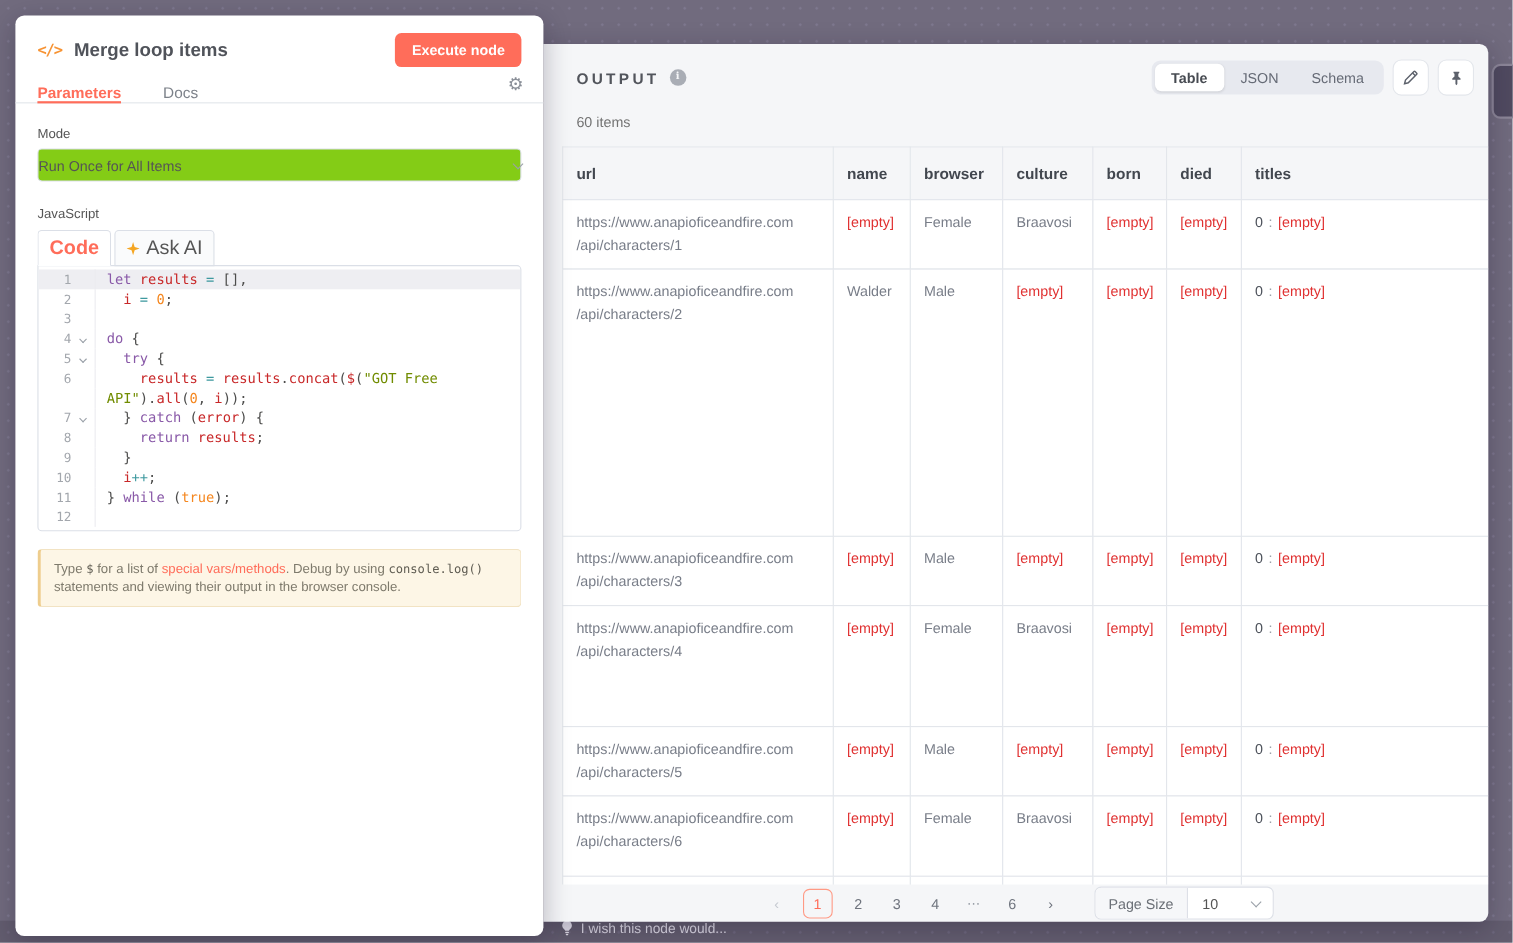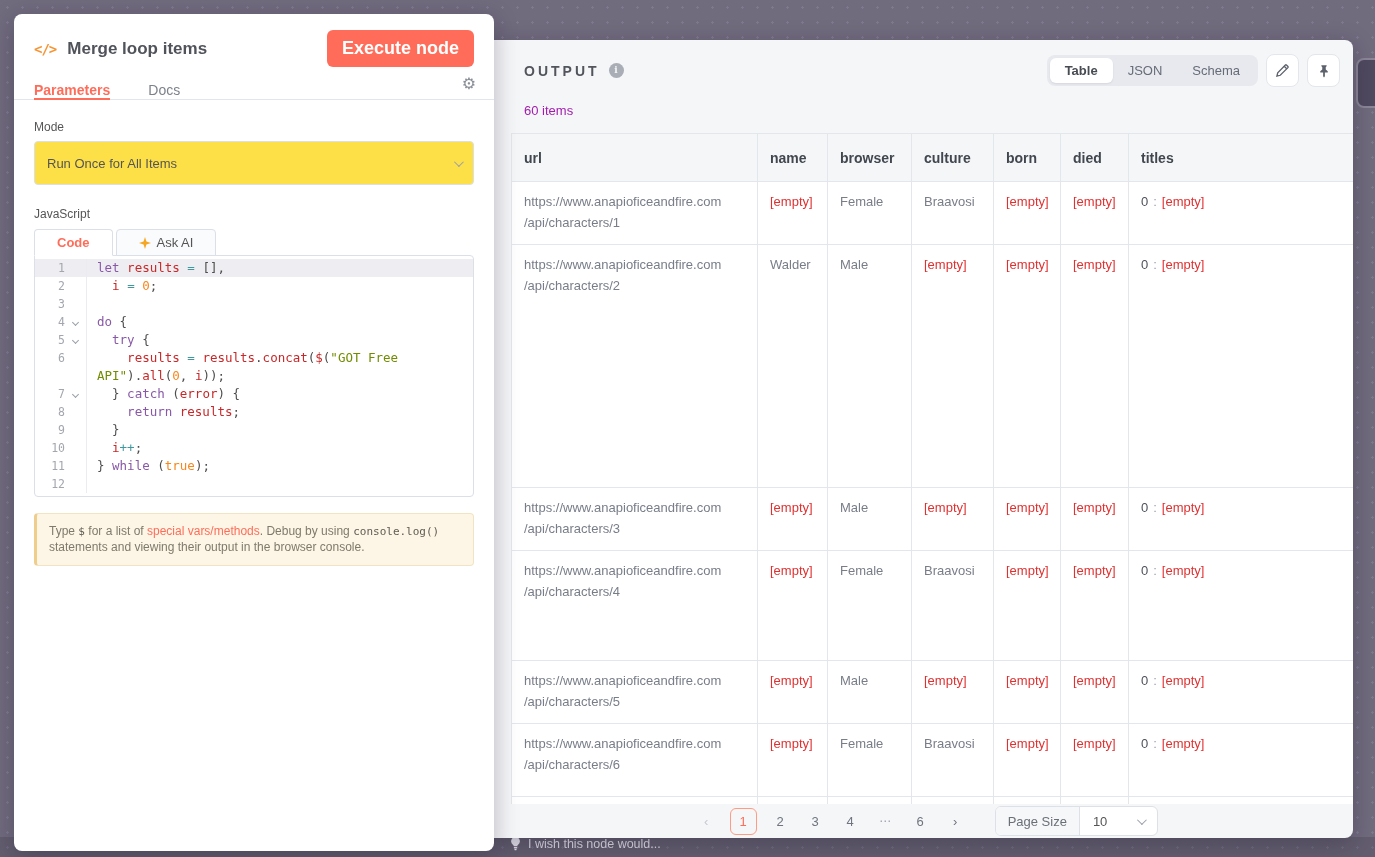--- a/index.html
+++ b/index.html
@@ -16,32 +16,32 @@
   
   .footer-bar{position:absolute;left:0;right:0;bottom:0;height:20px;background:rgba(28,23,40,.16);display:flex;align-items:flex-start;gap:7px;padding-left:510px;z-index:1}
   .footer-bar span{font-size:12.5px;color:#dcd9e4}
   
   .canvas-node{position:absolute;left:1356px;top:58px;width:36px;height:50px;border:2px solid #8c8698;border-radius:8px;background:#504a60;z-index:0}
   
   .node-panel{position:absolute;left:14px;top:14px;width:480px;height:837px;background:#fff;border-radius:8px;box-shadow:0 6px 24px rgba(20,15,40,.28);z-index:3}
   .np-header{display:flex;align-items:center;padding:16px 20px 0 20px}
   .np-icon{font-family:"DejaVu Sans Mono",monospace;font-weight:bold;font-size:14px;color:#f79333;letter-spacing:-1px}
   .np-title{flex:1;margin-left:11px;font-size:17px;font-weight:600;color:#50535a}
-  .btn-exec{background:var(--primary);color:#fff;border:none;border-radius:6px;padding:8px 15px;font-size:18px;font-weight:600;font-family:inherit;cursor:pointer}
+  .btn-exec{background:var(--primary);color:#fff;border:none;border-radius:6px;padding:8px 15px;font-size:13px;font-weight:600;font-family:inherit;cursor:pointer}
   .np-tabs{display:flex;gap:38px;padding:0 20px;margin-top:15px;border-bottom:1px solid #e2e5ea;position:relative}
   .np-tab{font-size:14px;color:#7d828a;cursor:pointer}
   .np-tab.active{color:var(--primary);font-weight:600;border-bottom:2px solid var(--primary);margin-bottom:-1px}
   .np-gear{position:absolute;right:18px;bottom:7px;font-size:16px;color:#8a8f98;cursor:pointer;line-height:1}
   .np-body{padding:20px}
   .field-label{font-size:12px;color:#555;margin-bottom:7px}
-  .select-box{height:44px;border:1px solid #dbdfe7;border-radius:4px;background:#fde047;display:flex;align-items:center;justify-content:space-between;padding:0 12px;font-size:13px;color:#555;cursor:pointer}
+  .select-box{height:30px;border:1px solid #dbdfe7;border-radius:4px;background:#84cc16;display:flex;align-items:center;justify-content:space-between;padding:0 0;font-size:13px;color:#555;cursor:pointer}
   .chev{width:7px;height:7px;border-right:1.6px solid #9aa0a8;border-bottom:1.6px solid #9aa0a8;transform:rotate(45deg) translateY(-2px)}
   .js-label{margin-top:22px}
   .code-tabs{display:flex;position:relative;top:1px}
-  .ctab{border:1px solid #dbdfe7;border-radius:4px 4px 0 0;padding:5px 22px;font-size:13px;background:#fafbfc;color:#555;display:flex;align-items:center;gap:6px;margin-right:3px;cursor:pointer}
+  .ctab{border:1px solid #dbdfe7;border-radius:4px 4px 0 0;padding:5px 10px;font-size:18px;background:#fafbfc;color:#555;display:flex;align-items:center;gap:6px;margin-right:3px;cursor:pointer}
   .ctab.active{background:#fff;color:var(--primary);font-weight:600;border-bottom-color:#fff;z-index:2}
   .editor{border:1px solid #dbdfe7;border-radius:0 4px 4px 4px;background:#fff;padding:3px 0;overflow:hidden}
   .crow{display:flex;line-height:18px;font-family:"DejaVu Sans Mono",monospace;font-size:12.5px}
   .crow.active{background:#eeeef2}
   .gut{flex:0 0 52px;display:flex;align-items:center;border-right:1px solid #ececf0}
   .gut-num{width:30px;text-align:right;color:#a3a7ad;font-size:11.5px}
   .gut-fold{width:20px;display:flex;justify-content:center;align-items:center}
   .fold-chev{width:5px;height:5px;border-right:1.3px solid #9aa0a8;border-bottom:1.3px solid #9aa0a8;transform:rotate(45deg)}
   .ccode{padding-left:10px;white-space:pre}
   .tk-k{color:#8959a8}.tk-v{color:#c82829}.tk-o{color:#3e999f}.tk-n{color:#f5871f}.tk-s{color:#718c00}.tk-p{color:#4d4d4c}
@@ -52,21 +52,21 @@
   .output-panel{position:absolute;left:494px;top:40px;width:859px;height:798px;background:#f5f6f8;border-radius:0 8px 8px 0;box-shadow:0 6px 24px rgba(20,15,40,.28);z-index:2;overflow:hidden}
   .op-header{display:flex;align-items:center;justify-content:space-between;padding:14px 13px 0 30px}
   .op-title-wrap{display:flex;gap:9px}
   .op-title{font-size:14px;font-weight:600;letter-spacing:3px;color:#52555c}
   .info-dot{width:15px;height:15px;border-radius:50%;background:#a9adb5;color:#f5f6f8;font-size:9px;font-weight:bold;display:flex;align-items:center;justify-content:center;font-family:"DejaVu Serif",serif}
   .op-controls{display:flex;align-items:center;gap:8px}
   .seg{display:flex;background:#e7e9ef;border-radius:8px;padding:3px;font-size:13px;color:#666b76}
   .seg-item{padding:5px 15px;border-radius:6px;cursor:pointer}
   .seg-item.active{background:#fff;color:#474b52;font-weight:600;box-shadow:0 1px 2px rgba(0,0,0,.08)}
   .icon-btn{width:33px;height:33px;background:#fff;border:1px solid #e3e6eb;border-radius:8px;display:flex;align-items:center;justify-content:center;cursor:pointer}
-  .op-items{margin:16px 0 0 30px;font-size:13px;color:#a21caf}
+  .op-items{margin:16px 0 0 30px;font-size:13px;color:#737373}
   .tbl-wrap{margin:15px 0 0 17px;width:842px;height:671px;overflow:hidden}
   table{width:842px;table-layout:fixed;border-collapse:collapse}
   th{height:48px;border:1px solid #e3e6eb;padding:0 12px;text-align:left;font-size:14px;font-weight:600;color:#42474f;vertical-align:middle}
   td{border:1px solid #e3e6eb;background:#fff;padding:9px 12px;vertical-align:top;font-size:13px;color:#787d88;line-height:21px;overflow:hidden}
   td .url-line{display:block}
   .cell-empty{color:var(--empty)}
   .t-zero{color:#4d525b}
   .t-sep{color:#9aa0a8;margin:0 5px}
   .op-pagination{height:34px;display:flex;align-items:center;justify-content:center;font-size:13px;color:#6f747e}
   .pg-item{min-width:15px;text-align:center;margin:0 10px;cursor:pointer}

